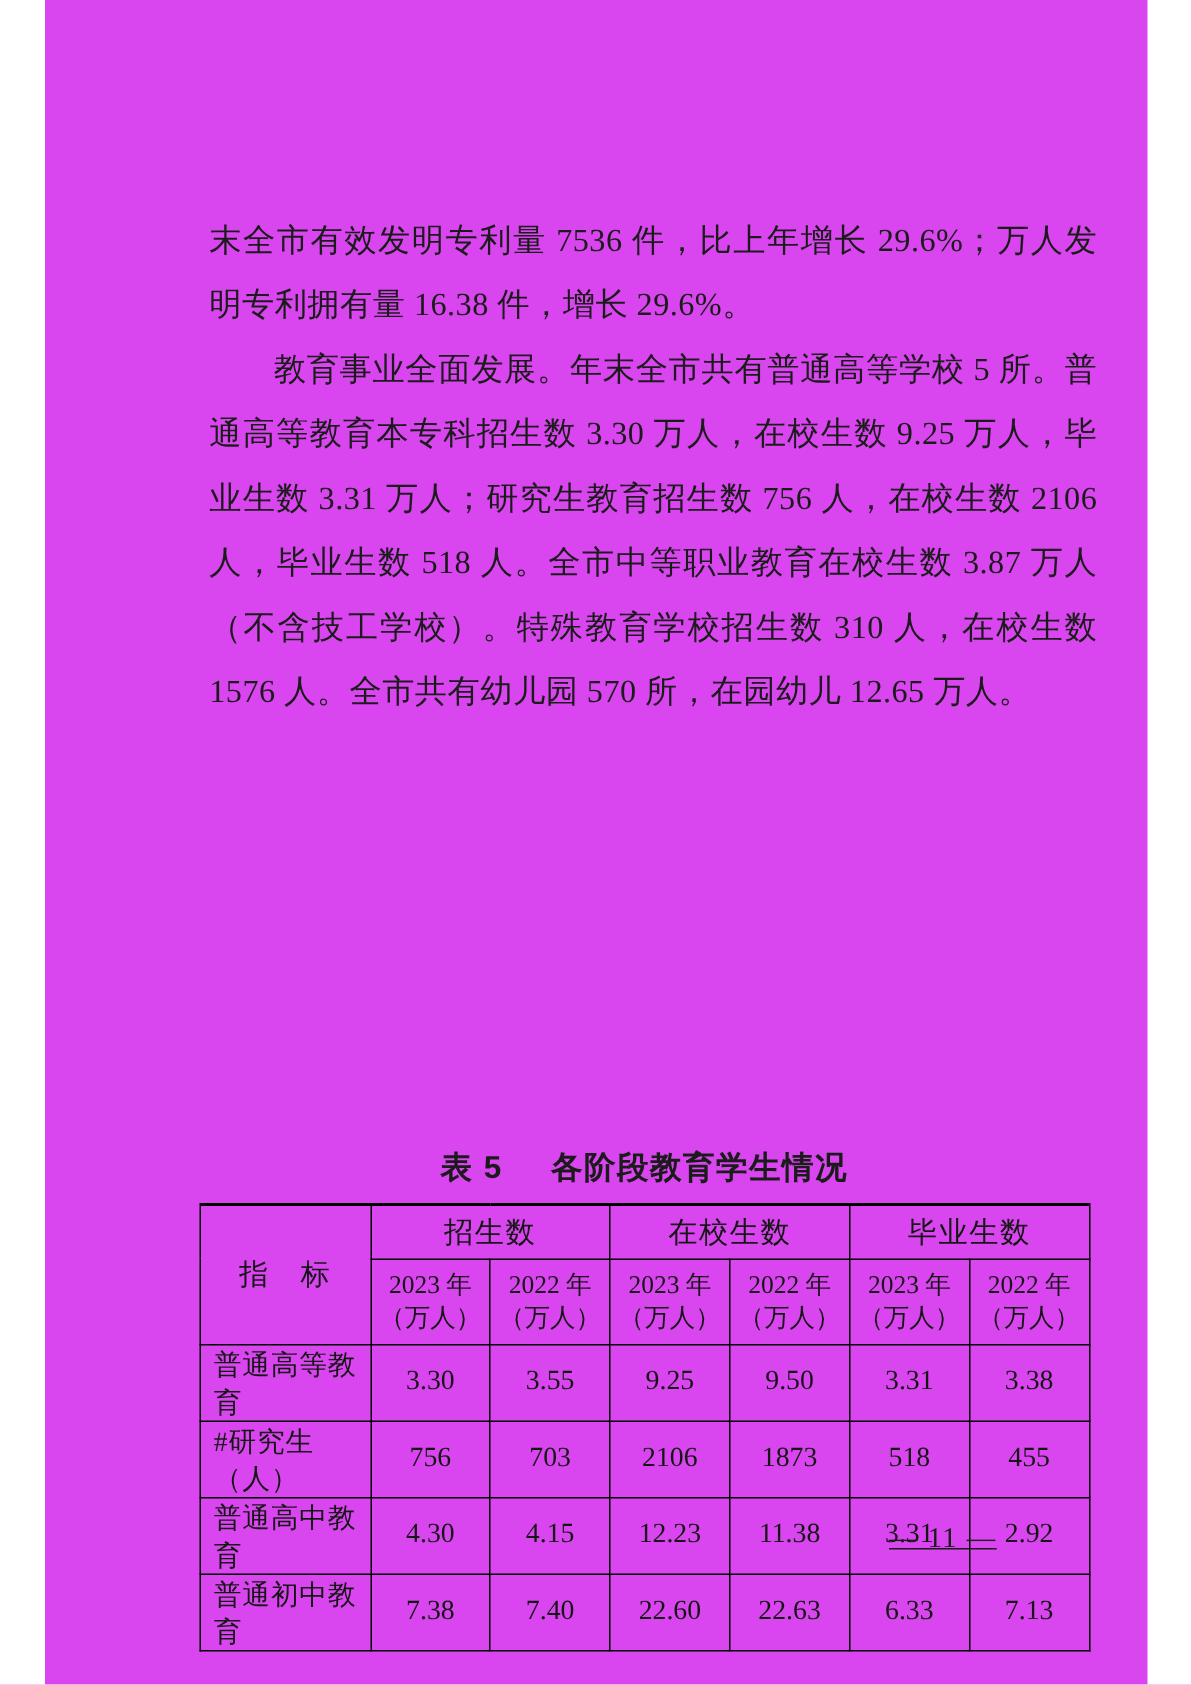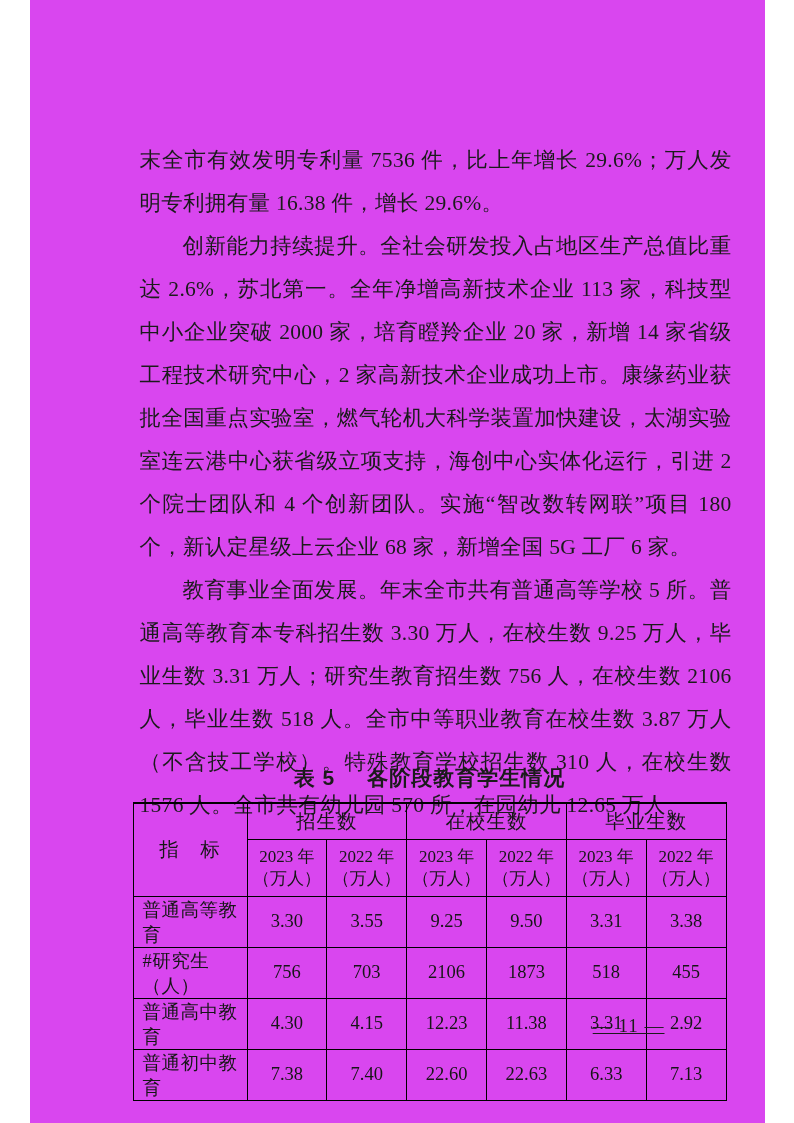--- a/index.html
+++ b/index.html
@@ -87,21 +87,20 @@
     text-decoration: underline;
   }
 </style>
 </head>
 <body>
 
 <div class="page">
 
   <div class="content">
     <p class="para first">末全市有效发明专利量 7536 件，比上年增长 29.6%；万人发明专利拥有量 16.38 件，增长 29.6%。</p>
-    <p class="para">创新能力持续提升。全社会研发投入占地区生产总值比重达 2.6%，苏北第一。全年净增高新技术企业 113 家，科技型中小企业突破 2000 家，培育瞪羚企业 20 家，新增 14 家省级工程技术研究中心，2 家高新技术企业成功上市。康缘药业获批全国重点实验室，燃气轮机大科学装置加快建设，太湖实验室连云港中心获省级立项支持，海创中心实体化运行，引进 2 个院士团队和 4 个创新团队。实施“智改数转网联”项目 180 个，新认定星级上云企业 68 家，新增全国 5G 工厂 6 家。</p>
     <p class="para">教育事业全面发展。年末全市共有普通高等学校 5 所。普通高等教育本专科招生数 3.30 万人，在校生数 9.25 万人，毕业生数 3.31 万人；研究生教育招生数 756 人，在校生数 2106 人，毕业生数 518 人。全市中等职业教育在校生数 3.87 万人（不含技工学校）。特殊教育学校招生数 310 人，在校生数 1576 人。全市共有幼儿园 570 所，在园幼儿 12.65 万人。</p>
   </div>
 
   <div class="table-block">
     <div class="table-title">
       <span>表 5</span><span class="gap"></span><span>各阶段教育学生情况</span>
     </div>
     <table class="edu">
       <colgroup>
         <col class="ind">

